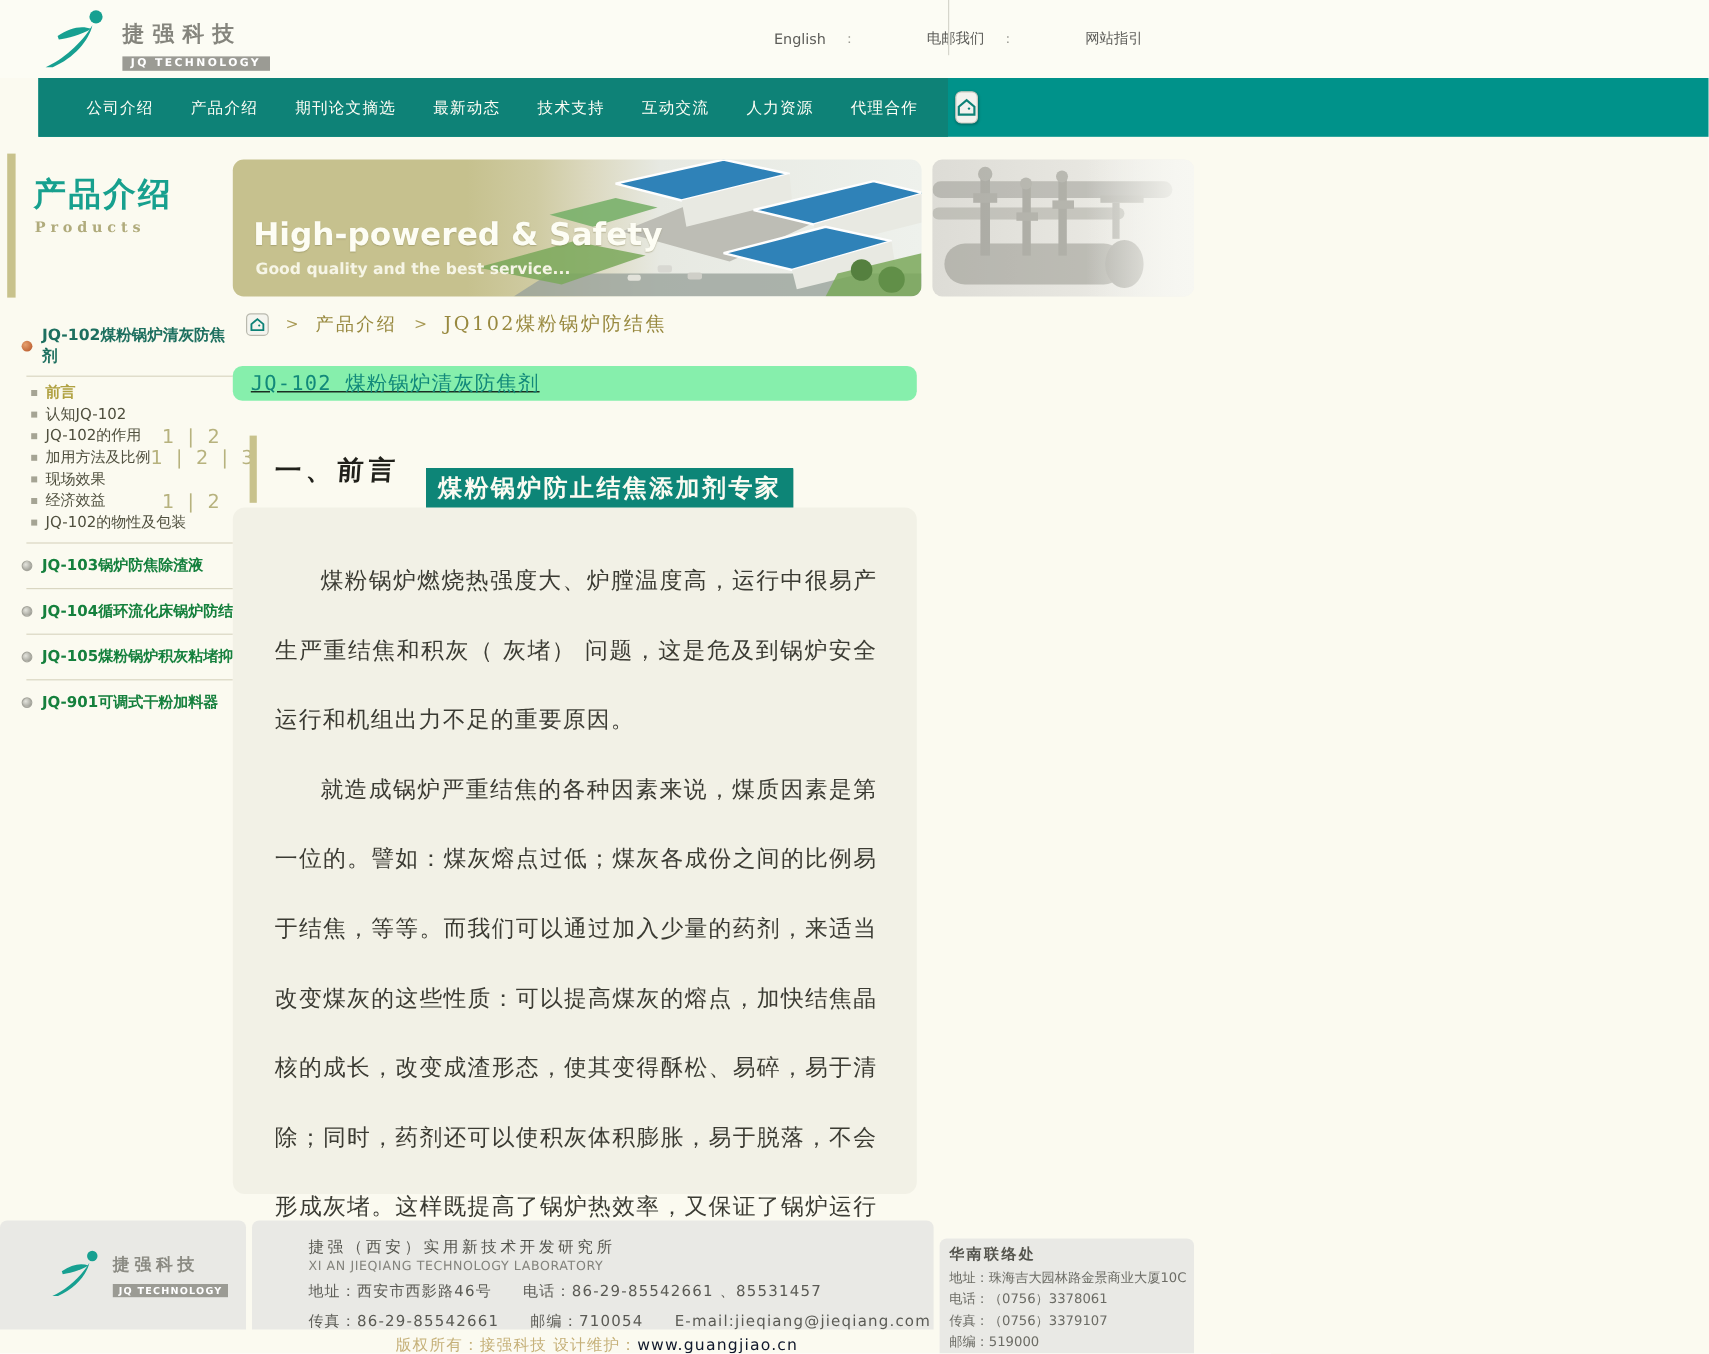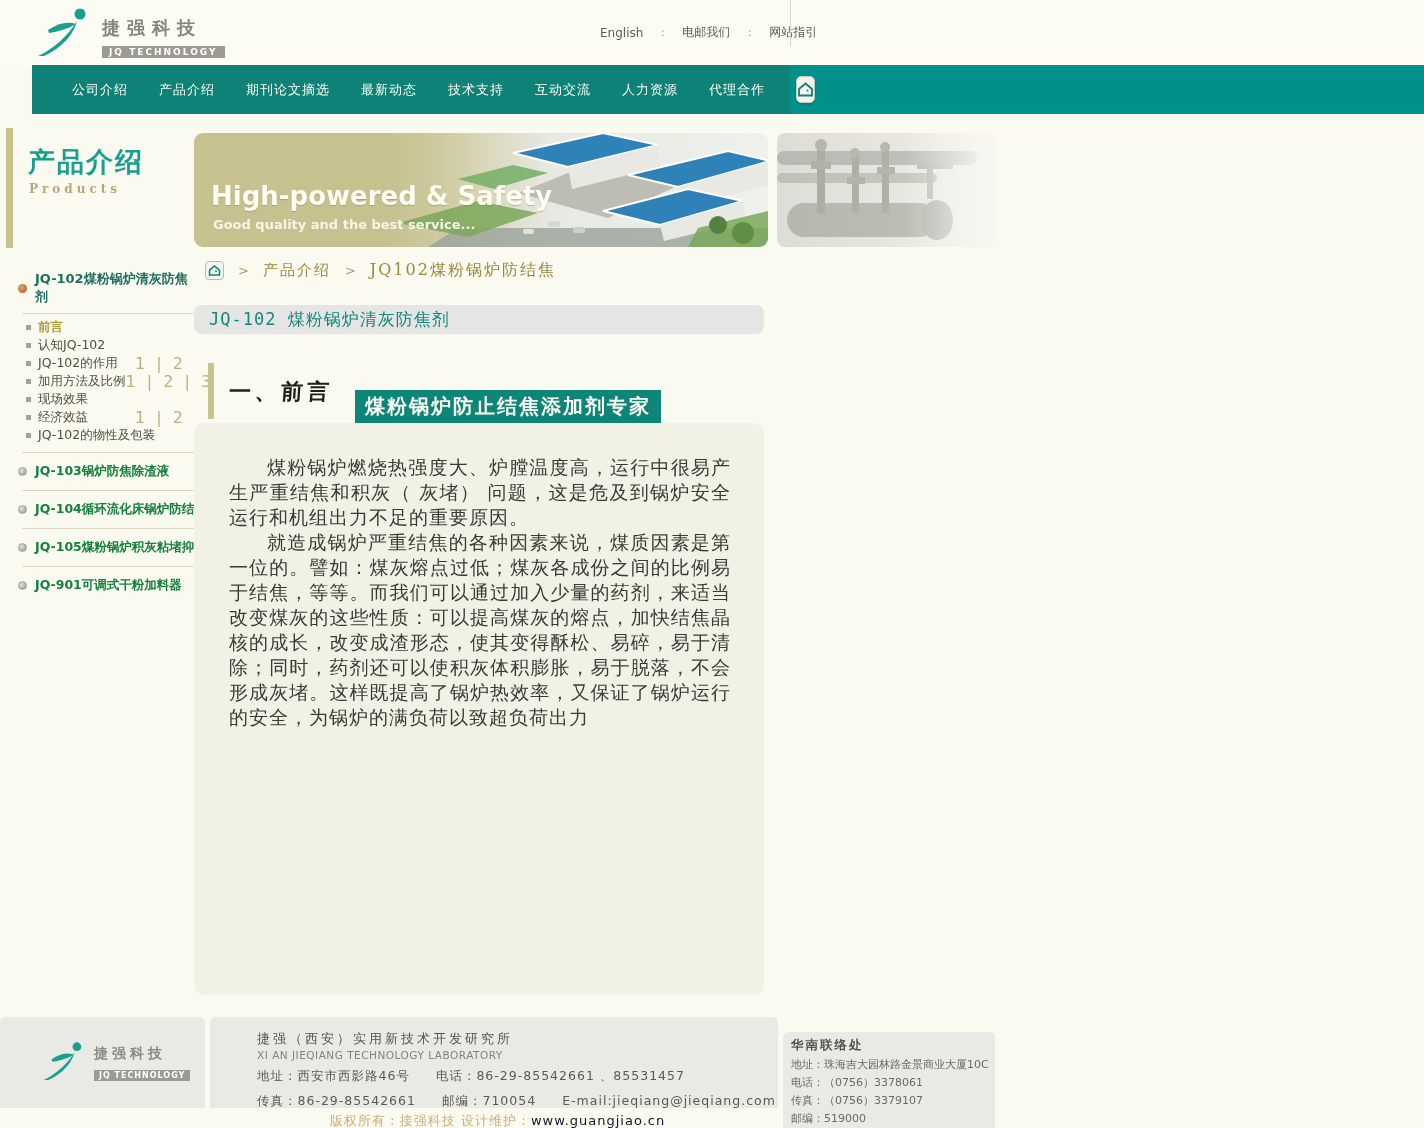--- a/index.html
+++ b/index.html
@@ -8,21 +8,21 @@
 
   
   .top-header { position:absolute; left:0; top:0; width:1424px; height:65px; background:#fcfcf4; }
   .logo { position:absolute; left:36px; top:6px; display:flex; align-items:flex-start; }
   .logo svg { display:block; }
   .logo-texts { margin-left:8px; margin-top:10px; }
   .logo-cn { font-family:"DejaVu Serif", serif; font-size:18px; font-weight:bold; color:#85857d; letter-spacing:7px; }
   .logo-en { display:inline-block; margin-top:3px; background:#9b9b94; color:#ffffff; font-size:9px; font-weight:bold; letter-spacing:2px; padding:1px 7px; }
   .top-links { position:absolute; left:600px; top:24px; display:flex; align-items:center; font-size:12px; color:#5c5c58; }
   .top-links .sep { color:#9a9a92; margin:0 14px; font-size:11px; }
-  .top-links a { color:#5c5c58; text-decoration:none; cursor:pointer; }
+  .top-links a { color:#5c5c58; text-decoration:none; cursor:pointer;margin-left:45px; }
   .top-vline { position:absolute; left:790px; top:0; width:1px; height:46px; background:#d6d6cc; }
 
   
   .nav { position:absolute; left:32px; top:65px; width:1392px; height:49px; background:#00928a; }
   .nav-left { position:absolute; left:0; top:0; width:758px; height:49px; background:#0e8277; display:flex; align-items:center; padding-left:40px; }
   .nav-item { color:#fefef6; font-size:13px; letter-spacing:1px; margin-right:31px; width:auto; cursor:pointer; white-space:nowrap; }
   .nav-item.w4 { width:62px; }
   .nav-item.w6 { width:84px; }
   .nav-home { width:27px; height:27px; background:#f2f2ee; border:1px solid #c9c9c0; border-radius:5px; box-shadow:0 1px 2px rgba(0,0,0,.25); display:flex; align-items:center; justify-content:center; cursor:pointer; }
 
@@ -57,31 +57,31 @@
   .side-photo .fade { position:absolute; right:0; top:0; width:90px; height:114px; background:linear-gradient(90deg, rgba(244,244,239,0), #f7f7f2); }
 
   
   .crumbs { position:absolute; left:205px; top:260px; display:flex; align-items:center; }
   .crumb-home { width:19px; height:19px; background:#f4f4ee; border:1px solid #b9b9ae; border-radius:4px; display:flex; align-items:center; justify-content:center; cursor:pointer; }
   .crumbs .gt { color:#a89a55; font-size:13px; margin:0 14px; }
   .crumb { color:#98893f; font-size:15px; letter-spacing:2px; cursor:pointer; }
   .crumb.last { font-family:"DejaVu Serif", serif; font-size:16px; }
 
   
-  .section-bar { position:absolute; left:194px; top:305px; width:570px; height:29px; background:#e5e5e5; border-radius:8px; display:flex; align-items:center; }
+  .section-bar { position:absolute; left:194px; top:305px; width:570px; height:29px; background:#86efac; border-radius:8px; display:flex; align-items:center;text-decoration:underline; }
   .section-bar span { font-family:"DejaVu Sans Mono", monospace; color:#12897a; font-size:17px; letter-spacing:1px; margin-left:15px; white-space:nowrap; }
 
   .intro-row { position:absolute; left:208px; top:363px; width:556px; height:57px; }
   .intro-stripe { position:absolute; left:0; top:0; width:6px; height:56px; background:#c8c28c; }
   .intro-hd { position:absolute; left:21px; top:14px; font-family:"DejaVu Serif", serif; font-size:22px; font-weight:bold; color:#20201a; letter-spacing:4px; transform:skewX(-4deg); }
   .intro-badge { position:absolute; left:147px; top:27px; background:#0d8577; color:#fbfbf2; font-size:20px; font-weight:bold; letter-spacing:2px; padding:3px 10px 4px 10px; box-shadow:0 1px 0 #0a6e63; white-space:nowrap; }
 
   
   .content-panel { position:absolute; left:194px; top:423px; width:570px; height:572px; background:#f2f1e6; border-radius:10px; padding:32px 33px 0 35px; }
-  .content-panel p { font-size:19px; line-height:25px; color:#3b3b33; text-align:justify; text-indent:2em; letter-spacing:1px; }
+  .content-panel p { font-size:19px; line-height:58px; color:#3b3b33; text-align:justify; text-indent:2em; letter-spacing:1px; }
 
   
   .footer { position:absolute; left:0; top:1016px; width:995px; height:92px; }
   .f-left { position:absolute; left:0; top:1px; width:205px; height:91px; background:#e9e9e5; border-radius:6px 6px 0 0; }
   .f-logo { position:absolute; left:42px; top:22px; display:flex; align-items:center; }
   .f-logo-texts { margin-left:6px; }
   .f-logo-cn { font-family:"DejaVu Serif", serif; font-size:14px; font-weight:bold; color:#8a8a82; letter-spacing:4px; }
   .f-logo-en { display:inline-block; margin-top:2px; background:#9b9b94; color:#fff; font-size:8px; font-weight:bold; letter-spacing:1px; padding:1px 5px; }
   .f-center { position:absolute; left:210px; top:1px; width:568px; height:91px; background:#e9e9e5; border-radius:6px 6px 0 0; padding:13px 0 0 47px; font-size:12px; color:#62625c; }
   .f-row { display:flex; }

